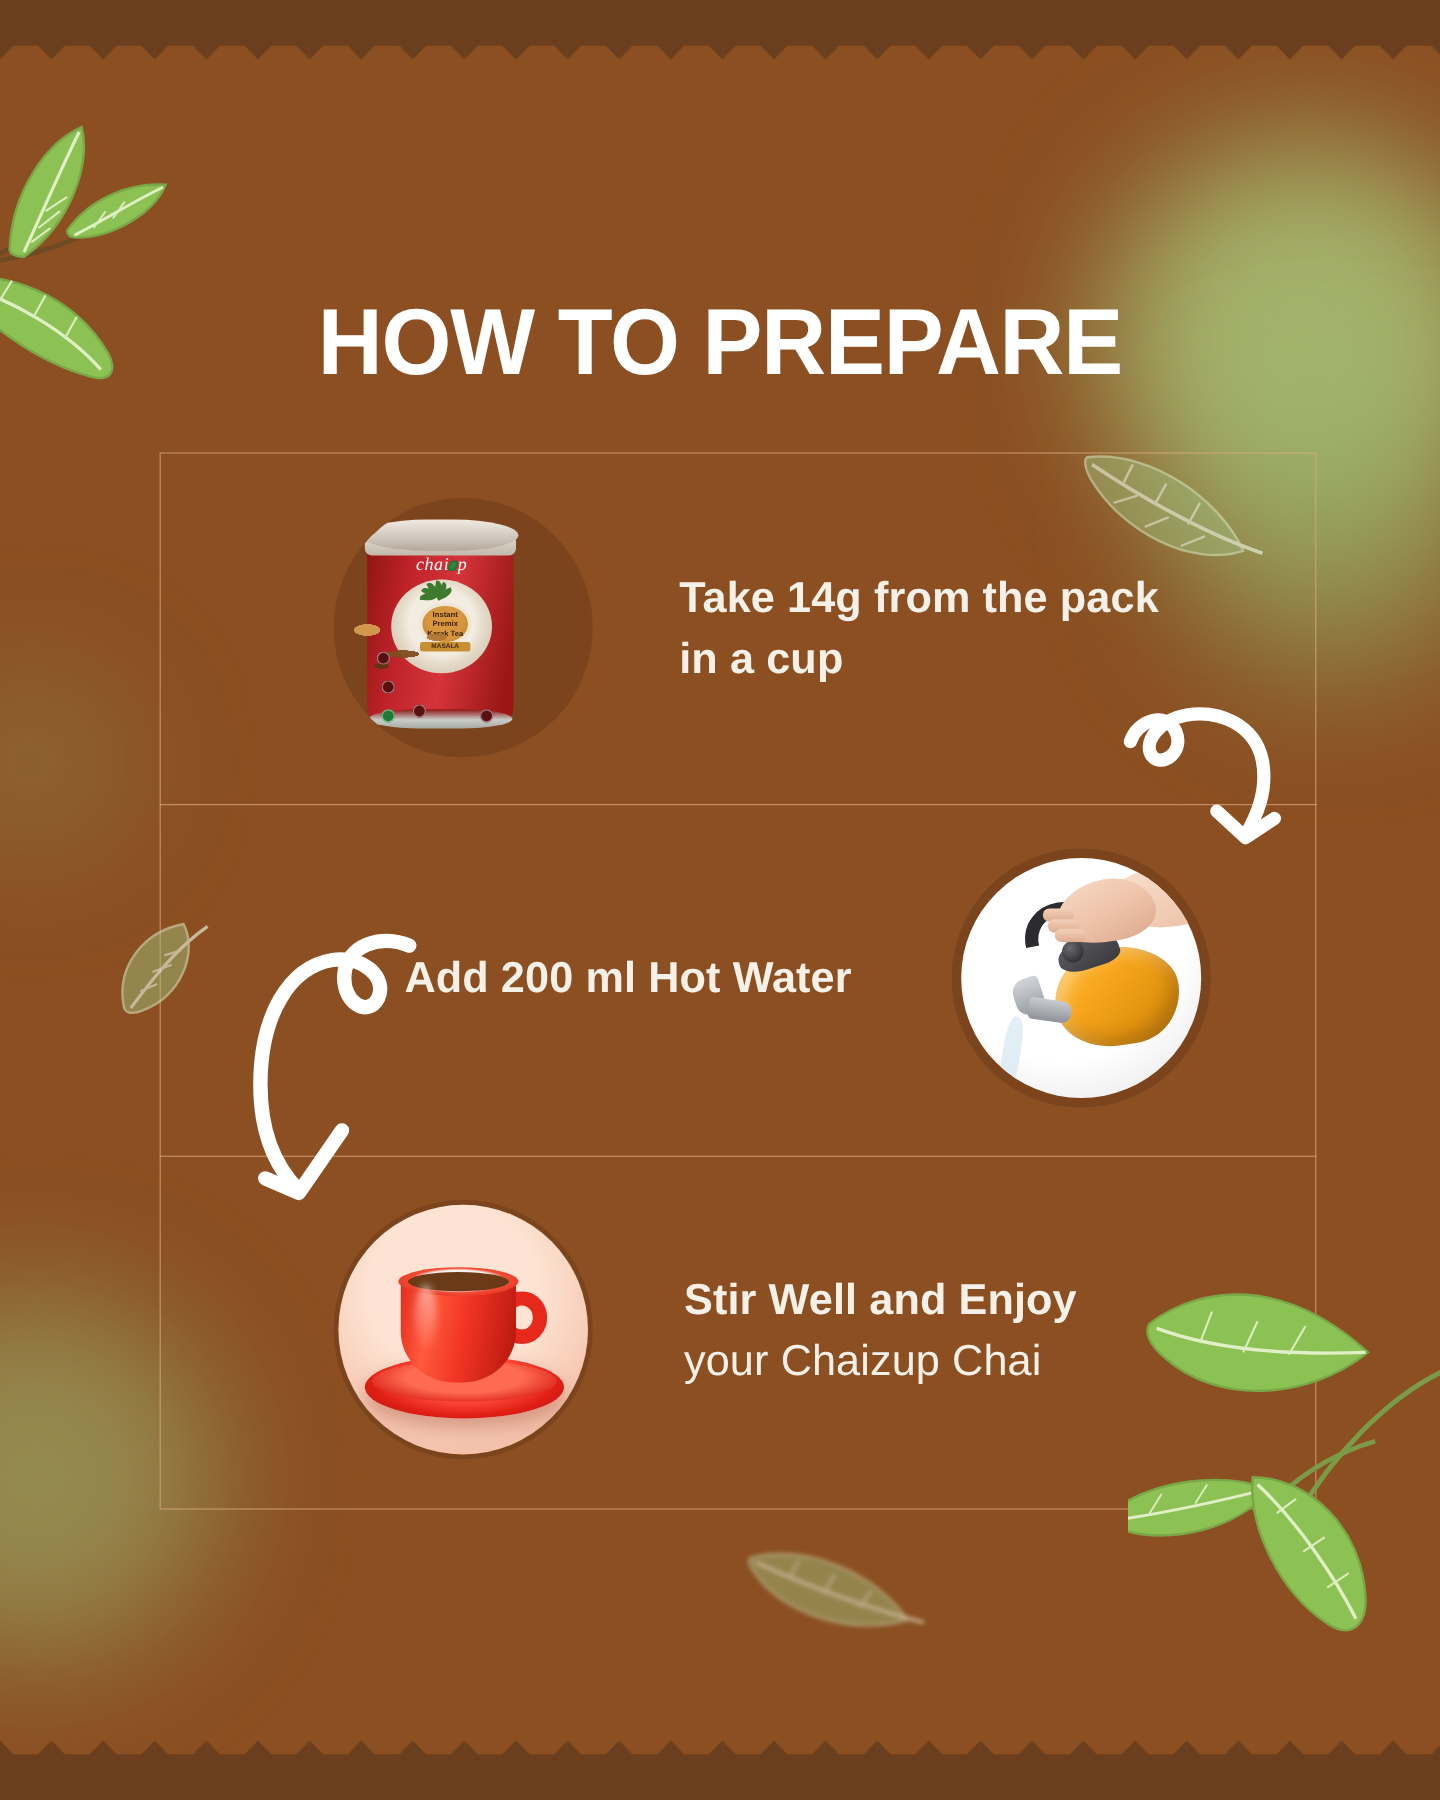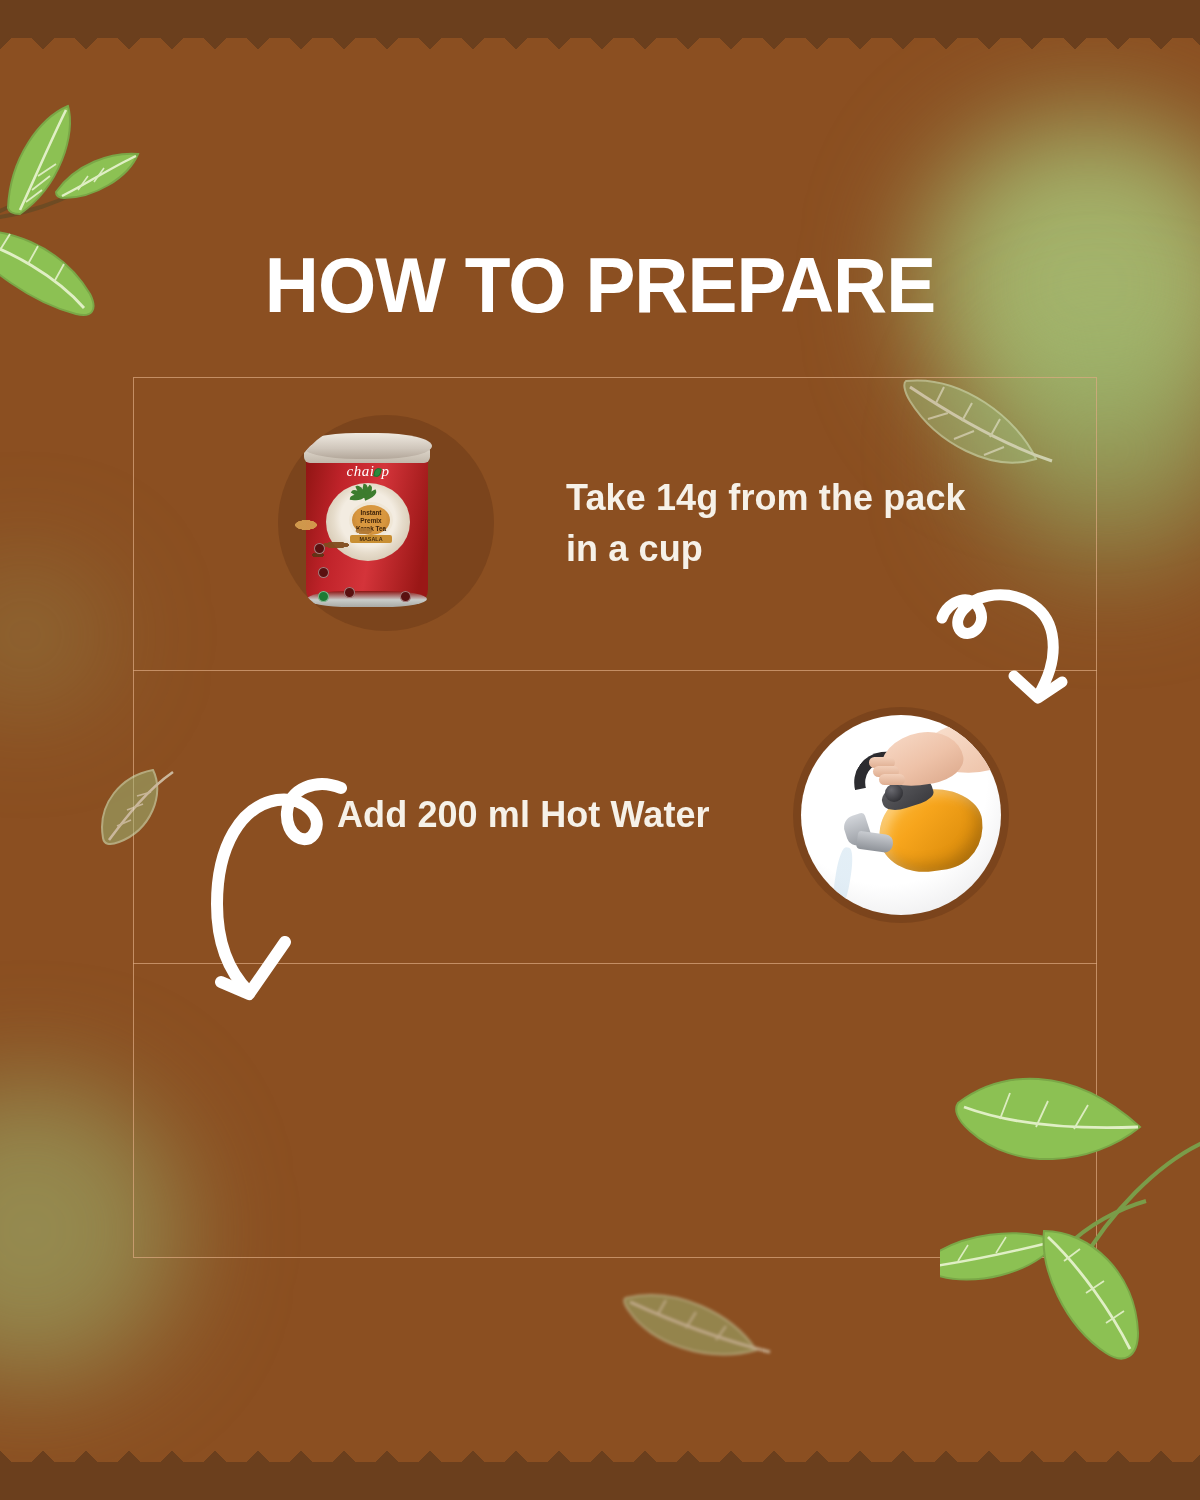--- a/index.html
+++ b/index.html
@@ -374,20 +374,38 @@
         <div class="kettle-fingers">
           <i style="left:2px;top:0"></i>
           <i style="left:6px;top:9px"></i>
           <i style="left:12px;top:17px"></i>
         </div>
       </div>
     </div>
     <div class="steptext">Add 200 ml Hot Water</div>
   </div>
 
+  <div class="row left-img" id="row3">
+    <div class="media">
+      <div class="cup-bg"></div>
+      <div class="cup-disc">
+        <div class="saucer"></div>
+        <div class="saucer-lip"></div>
+        <div class="cup-handle"></div>
+        <div class="cup-body"></div>
+        <div class="cup-rim"></div>
+        <div class="cup-tea"></div>
+        <div class="cup-shine"></div>
+      </div>
+    </div>
+    <div class="steptext">
+      <span class="line-a">Stir Well and Enjoy</span>
+      <span class="line-b">your Chaizup Chai</span>
+    </div>
+  </div>
 
   <svg class="arrow" id="arrow1" viewBox="0 0 150 140">
     <g fill="none" stroke="#ffffff" stroke-width="11" stroke-linecap="round" stroke-linejoin="round">
       <path d="M12 40 C 18 22, 42 14, 50 32 C 57 49, 38 62, 30 52 C 22 41, 36 22, 58 18
                C 86 13, 116 26, 122 56 C 127 82, 116 104, 108 118"></path>
       <path d="M84 98 L108 120 L132 104"></path>
     </g>
   </svg>
 
   <svg class="arrow" id="arrow2" viewBox="0 0 155 245">

